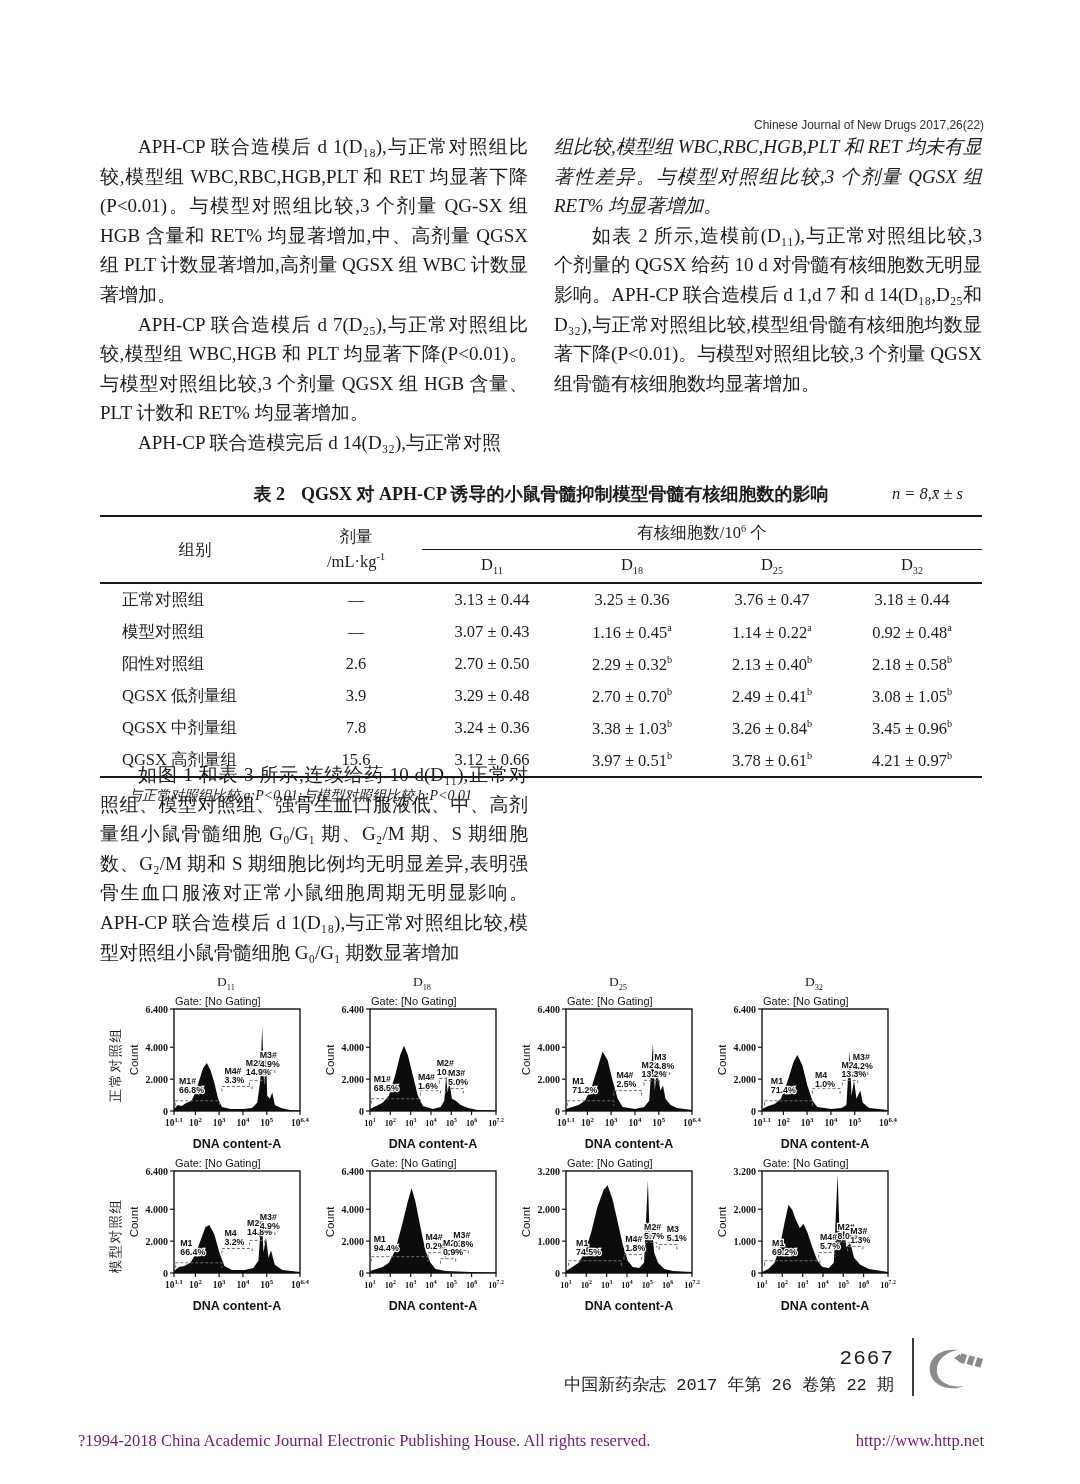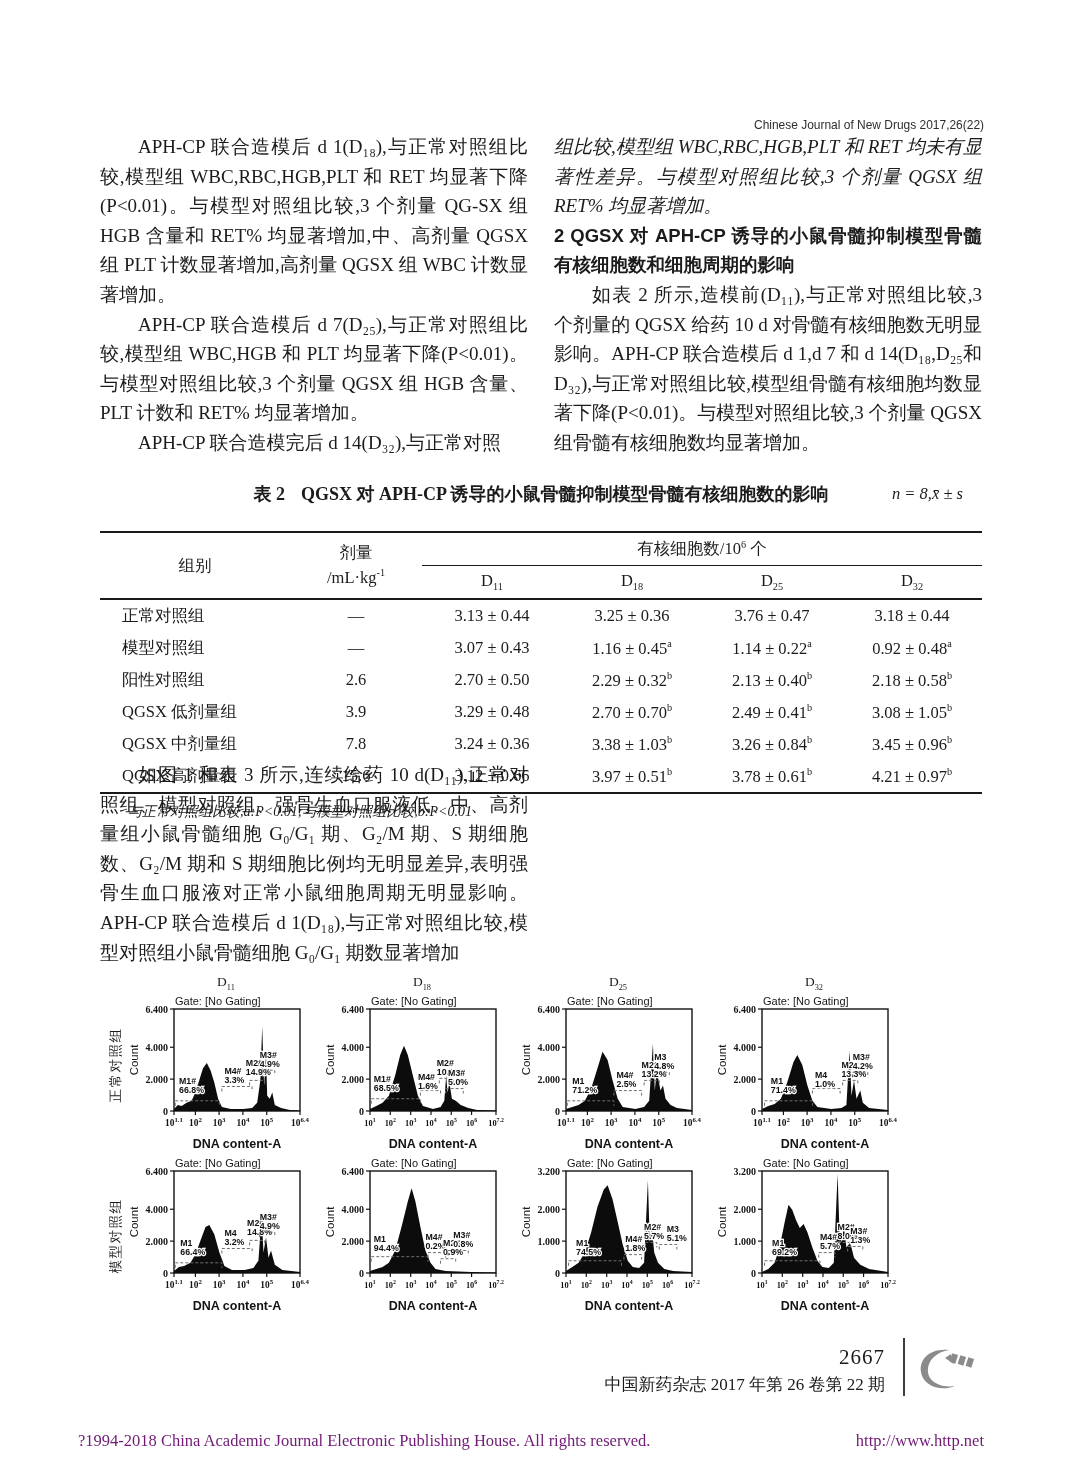--- a/index.html
+++ b/index.html
@@ -14,40 +14,40 @@
   .col{width:428px;text-align:justify;font-size:19px;line-height:29.6px;}
   .col p{margin:0;}
   .para{text-indent:2em;}
   .para.noindent{text-indent:0;font-style:italic;}
   .heading{font-family:"Liberation Sans","DejaVu Sans",sans-serif;font-weight:700;text-indent:0;font-size:18.5px;}
   
   .tablewrap{position:absolute;top:482px;left:100px;width:882px;}
   .ttitle{position:relative;text-align:center;font-weight:700;font-size:18px;height:26px;}
   .ttitle .tlabel{margin-right:16px;}
   .tstat{position:absolute;right:19px;top:2px;font-style:italic;font-weight:400;font-size:16.5px;}
-  table.datatable{border-collapse:collapse;width:100%;margin-top:23px;font-size:16.5px;
+  table.datatable{border-collapse:collapse;width:100%;margin-top:7px;font-size:16.5px;
         border-top:2.2px solid #1a1a1a;border-bottom:2.2px solid #1a1a1a;}
   table.datatable th{font-weight:400;}
   table.datatable th,table.datatable td{padding:0;text-align:center;height:32px;}
   table.datatable td.g{text-align:left;padding-left:22px;}
   .bline{border-bottom:2.2px solid #1a1a1a;}
   .thinline{border-bottom:1.2px solid #1a1a1a;}
   .dosecell div{line-height:20px;}
   .tfoot{font-size:14px;margin-top:9px;padding-left:28px;text-align:left;font-style:italic;}
   sup,sub{font-size:.62em;}
   
   .figure{position:absolute;top:974px;left:102px;}
   .fig-row{display:flex;}
   .rowlabel{width:26px;display:flex;align-items:center;justify-content:center;}
   .rowlabel span{transform:rotate(-90deg);white-space:nowrap;font-size:13.5px;letter-spacing:1.5px;}
   .cell{width:196px;}
   .colhead{height:19px;text-align:center;font-size:13.5px;}
   .cell svg{display:block;}
   
-  .footer{position:absolute;top:1338px;right:101px;display:flex;align-items:flex-end;gap:10px;}
+  .footer{position:absolute;top:1338px;right:92px;display:flex;align-items:flex-end;gap:10px;font-family:Liberation Mono, monospace;}
   .ftext{text-align:right;}
   .fpage{font-size:21px;letter-spacing:1px;}
   .fjournal{font-size:17px;margin-top:3px;}
   .fdivider{width:2px;height:58px;background:#3c3c3c;margin-left:8px;}
   .copyright{position:absolute;top:1431px;left:78px;width:906px;display:flex;justify-content:space-between;
         color:#701a75;font-size:16.5px;}
 </style>
 </head>
 <body>
 
@@ -56,21 +56,20 @@
   <div class="header-en">Chinese Journal of New Drugs 2017,26(22)</div>
 
   <div class="cols cols1">
     <div class="col" id="col-tl">
         <p class="para">APH-CP 联合造模后 d 1(D₁₈),与正常对照组比较,模型组 WBC,RBC,HGB,PLT 和 RET 均显著下降(P&lt;0.01)。与模型对照组比较,3 个剂量 QG-SX 组 HGB 含量和 RET% 均显著增加,中、高剂量 QGSX 组 PLT 计数显著增加,高剂量 QGSX 组 WBC 计数显著增加。</p>
         <p class="para">APH-CP 联合造模后 d 7(D₂₅),与正常对照组比较,模型组 WBC,HGB 和 PLT 均显著下降(P&lt;0.01)。与模型对照组比较,3 个剂量 QGSX 组 HGB 含量、PLT 计数和 RET% 均显著增加。</p>
         <p class="para">APH-CP 联合造模完后 d 14(D₃₂),与正常对照</p>
       </div>
     <div class="col" id="col-tr">
         <p class="para noindent">组比较,模型组 WBC,RBC,HGB,PLT 和 RET 均未有显著性差异。与模型对照组比较,3 个剂量 QGSX 组 RET% 均显著增加。</p>
-        <p class="heading">2  QGSX 对 APH-CP 诱导的小鼠骨髓抑制模型骨髓有核细胞数和细胞周期的影响</p>
         <p class="para">如表 2 所示,造模前(D₁₁),与正常对照组比较,3 个剂量的 QGSX 给药 10 d 对骨髓有核细胞数无明显影响。APH-CP 联合造模后 d 1,d 7 和 d 14(D₁₈,D₂₅和 D₃₂),与正常对照组比较,模型组骨髓有核细胞均数显著下降(P&lt;0.01)。与模型对照组比较,3 个剂量 QGSX 组骨髓有核细胞数均显著增加。</p>
       </div>
   </div>
 
   <div class="tablewrap">
     <div class="ttitle">
       <span class="tlabel">表 2</span><span>QGSX 对 APH-CP 诱导的小鼠骨髓抑制模型骨髓有核细胞数的影响</span>
       <span class="tstat">n = 8,x̄ ± s</span>
     </div>
     <table class="datatable" id="datatable">

